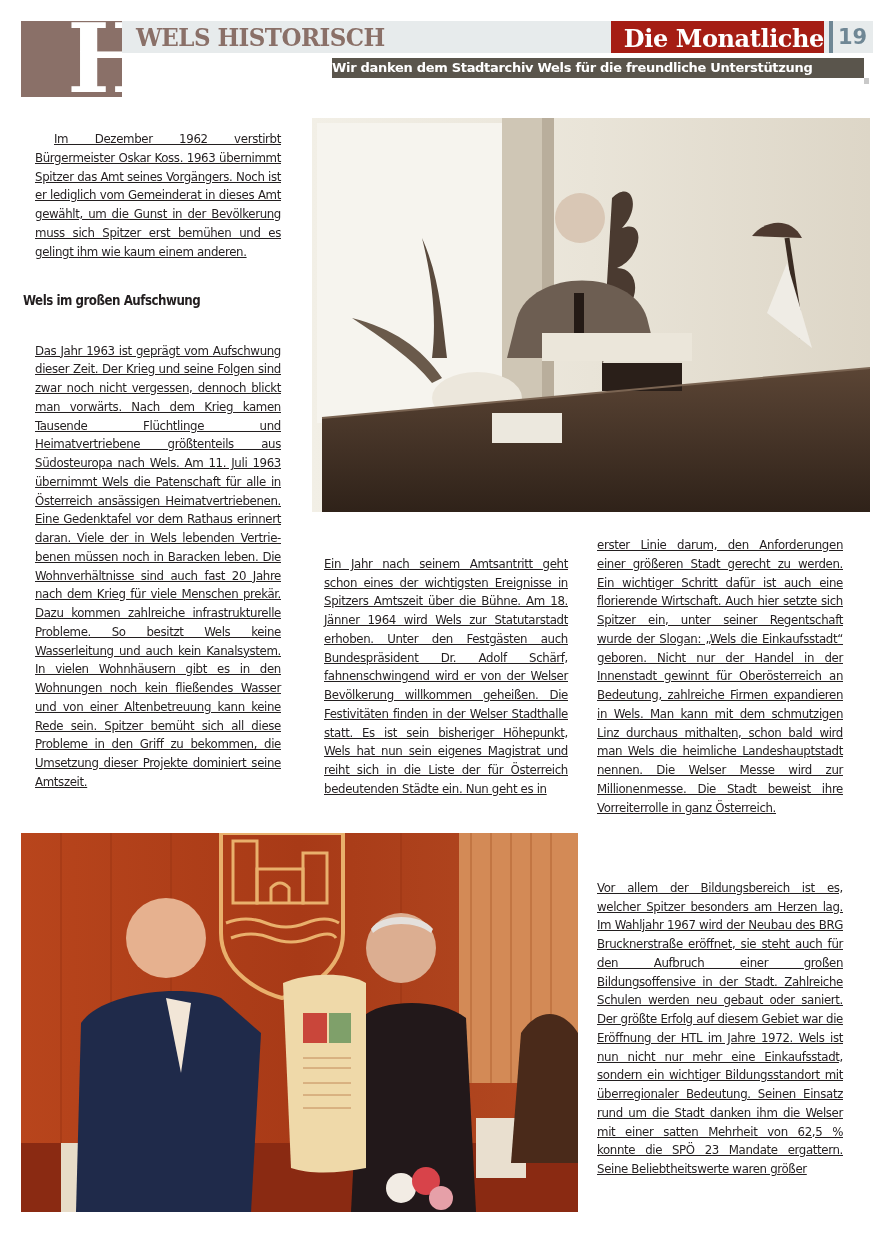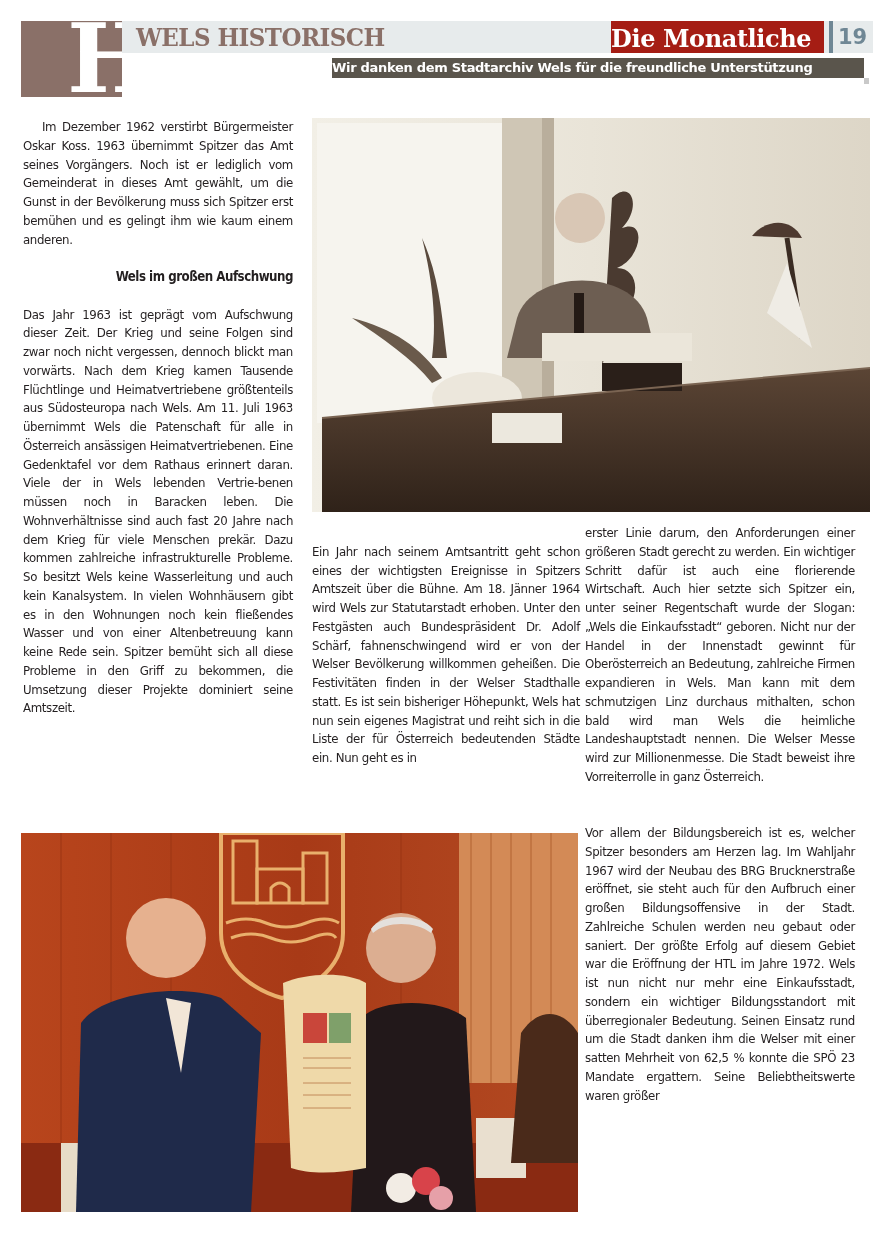--- a/index.html
+++ b/index.html
@@ -20,21 +20,21 @@
     position: absolute; left: 122px; top: 21px; width: 751px; height: 32px; background: #e7ebec;
   }
   .section-title {
     position: absolute; left: 136px; top: 21px; height: 32px; line-height: 34px;
     font-family: "DejaVu Serif", serif; font-weight: bold; font-size: 25px;
     color: #8a7068; letter-spacing: -0.6px; transform-origin: left center; transform: scaleX(0.92);
   }
   .mag-box {
     position: absolute; left: 611px; top: 21px; width: 213px; height: 32px; background: #a51d14;
     color: #fff; font-family: "DejaVu Serif", serif; font-weight: bold; font-size: 24px;
-    line-height: 36px; text-align: left; letter-spacing: -0.4px;
+    line-height: 36px; text-align: right; letter-spacing: -0.4px;
   }
   .page-sep {
     position: absolute; left: 829px; top: 21px; width: 4px; height: 32px; background: #6f8795;
   }
   .page-num {
     position: absolute; left: 838px; top: 21px; height: 32px; line-height: 33px;
     font-family: "DejaVu Sans", sans-serif; font-weight: bold; font-size: 21px; color: #6f8795;
   }
   .thanks-bar {
     position: absolute; left: 332px; top: 58px; width: 532px; height: 20px; background: #5a554c;
@@ -43,25 +43,25 @@
   }
   .thanks-corner {
     position: absolute; left: 864px; top: 78px; width: 5px; height: 6px; background: #c9c9c9;
   }
   
   .col {
     position: absolute; font-family: "DejaVu Sans Condensed", "DejaVu Sans", sans-serif;
     font-size: 13.1px; line-height: 18.75px; text-align: justify; color: #231f20;
     letter-spacing: -0.35px;
   }
-  .col p { margin: 0; }
+  .col p { margin: 12px; text-decoration: underline; }
   .col .indent { text-indent: 19px; }
   .col h3 {
     margin: 0; font-size: 13.2px; font-weight: bold; line-height: 18.75px; letter-spacing: -0.5px;
-    text-align: right;
+    text-align: left;
   }
   .gap { height: 18.75px; }
   
   .photo { position: absolute; overflow: hidden; }
   .photo svg { display: block; width: 100%; height: 100%; }
 </style>
 </head>
 <body>
 
 <div class="logo-box">

